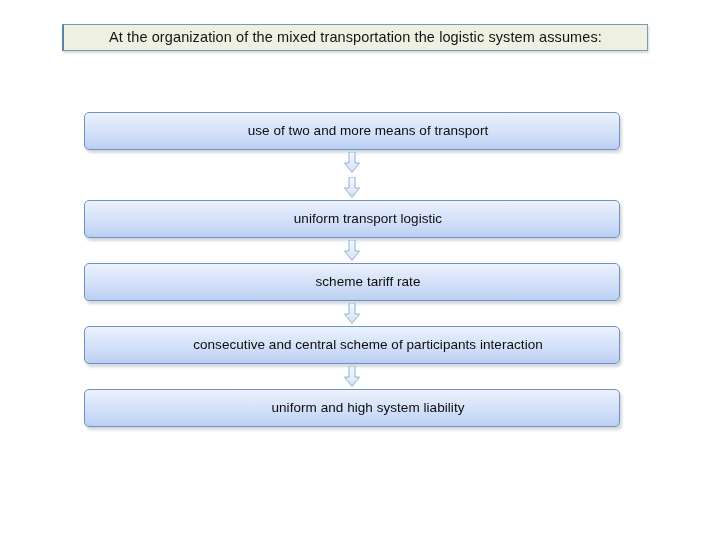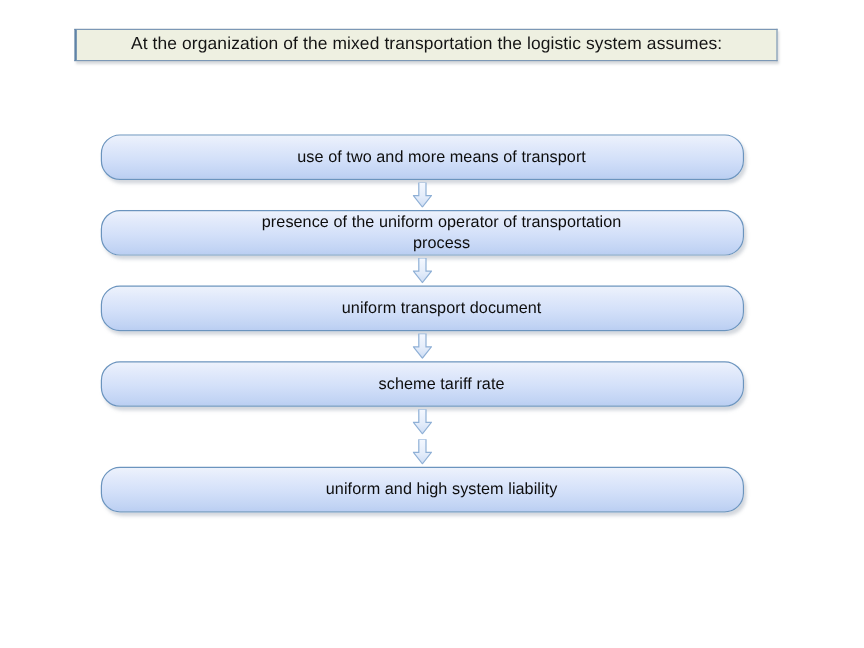--- a/index.html
+++ b/index.html
@@ -59,21 +59,21 @@
     top: 112px;
     width: 536px;
   }
 
   .flow-node {
     position: relative;
     width: 536px;
     height: 38px;
     box-sizing: border-box;
     border: 1px solid #6b94be;
-    border-radius: 16px;
+    border-radius: 5px;
     background: linear-gradient(to bottom,
                 #edf2fc 0%,
                 #e2eafb 22%,
                 #d3e0f9 55%,
                 #c2d4f4 88%,
                 #bacef2 100%);
     box-shadow: 2px 3px 3px rgba(140, 150, 165, 0.38);
     display: flex;
     align-items: center;
     justify-content: center;
@@ -129,51 +129,50 @@
           <linearGradient id="arrGrad1" x1="0" y1="0" x2="0" y2="1">
             <stop offset="0%" stop-color="#f4f8ff"></stop>
             <stop offset="60%" stop-color="#e3ecfa"></stop>
             <stop offset="100%" stop-color="#ccdcf4"></stop>
           </linearGradient>
         </defs>
         <polygon points="5,0 11,0 11,11 15.5,11 8,20.5 0.5,11 5,11" fill="url(#arrGrad1)" stroke="#8fb0d6" stroke-width="1"></polygon>
       </svg>
     </div>
 
-    <div class="flow-node">
-      <span class="flow-node-label">presence of the uniform operator of transportation
-process</span>
-    </div>
 
     <div class="flow-connector">
       <svg class="arrow-svg" viewBox="0 0 16 21">
         <polygon points="5,0 11,0 11,11 15.5,11 8,20.5 0.5,11 5,11" fill="url(#arrGrad1)" stroke="#8fb0d6" stroke-width="1"></polygon>
       </svg>
     </div>
 
     <div class="flow-node">
-      <span class="flow-node-label">uniform transport document</span>
+      <span class="flow-node-label">uniform transport logistic</span>
     </div>
 
     <div class="flow-connector">
       <svg class="arrow-svg" viewBox="0 0 16 21">
         <polygon points="5,0 11,0 11,11 15.5,11 8,20.5 0.5,11 5,11" fill="url(#arrGrad1)" stroke="#8fb0d6" stroke-width="1"></polygon>
       </svg>
     </div>
 
     <div class="flow-node">
       <span class="flow-node-label">scheme tariff rate</span>
     </div>
 
     <div class="flow-connector">
       <svg class="arrow-svg" viewBox="0 0 16 21">
         <polygon points="5,0 11,0 11,11 15.5,11 8,20.5 0.5,11 5,11" fill="url(#arrGrad1)" stroke="#8fb0d6" stroke-width="1"></polygon>
       </svg>
     </div>
 
+    <div class="flow-node">
+      <span class="flow-node-label">consecutive and central scheme of participants interaction</span>
+    </div>
 
     <div class="flow-connector">
       <svg class="arrow-svg" viewBox="0 0 16 21">
         <polygon points="5,0 11,0 11,11 15.5,11 8,20.5 0.5,11 5,11" fill="url(#arrGrad1)" stroke="#8fb0d6" stroke-width="1"></polygon>
       </svg>
     </div>
 
     <div class="flow-node">
       <span class="flow-node-label">uniform and high system liability</span>
     </div>

